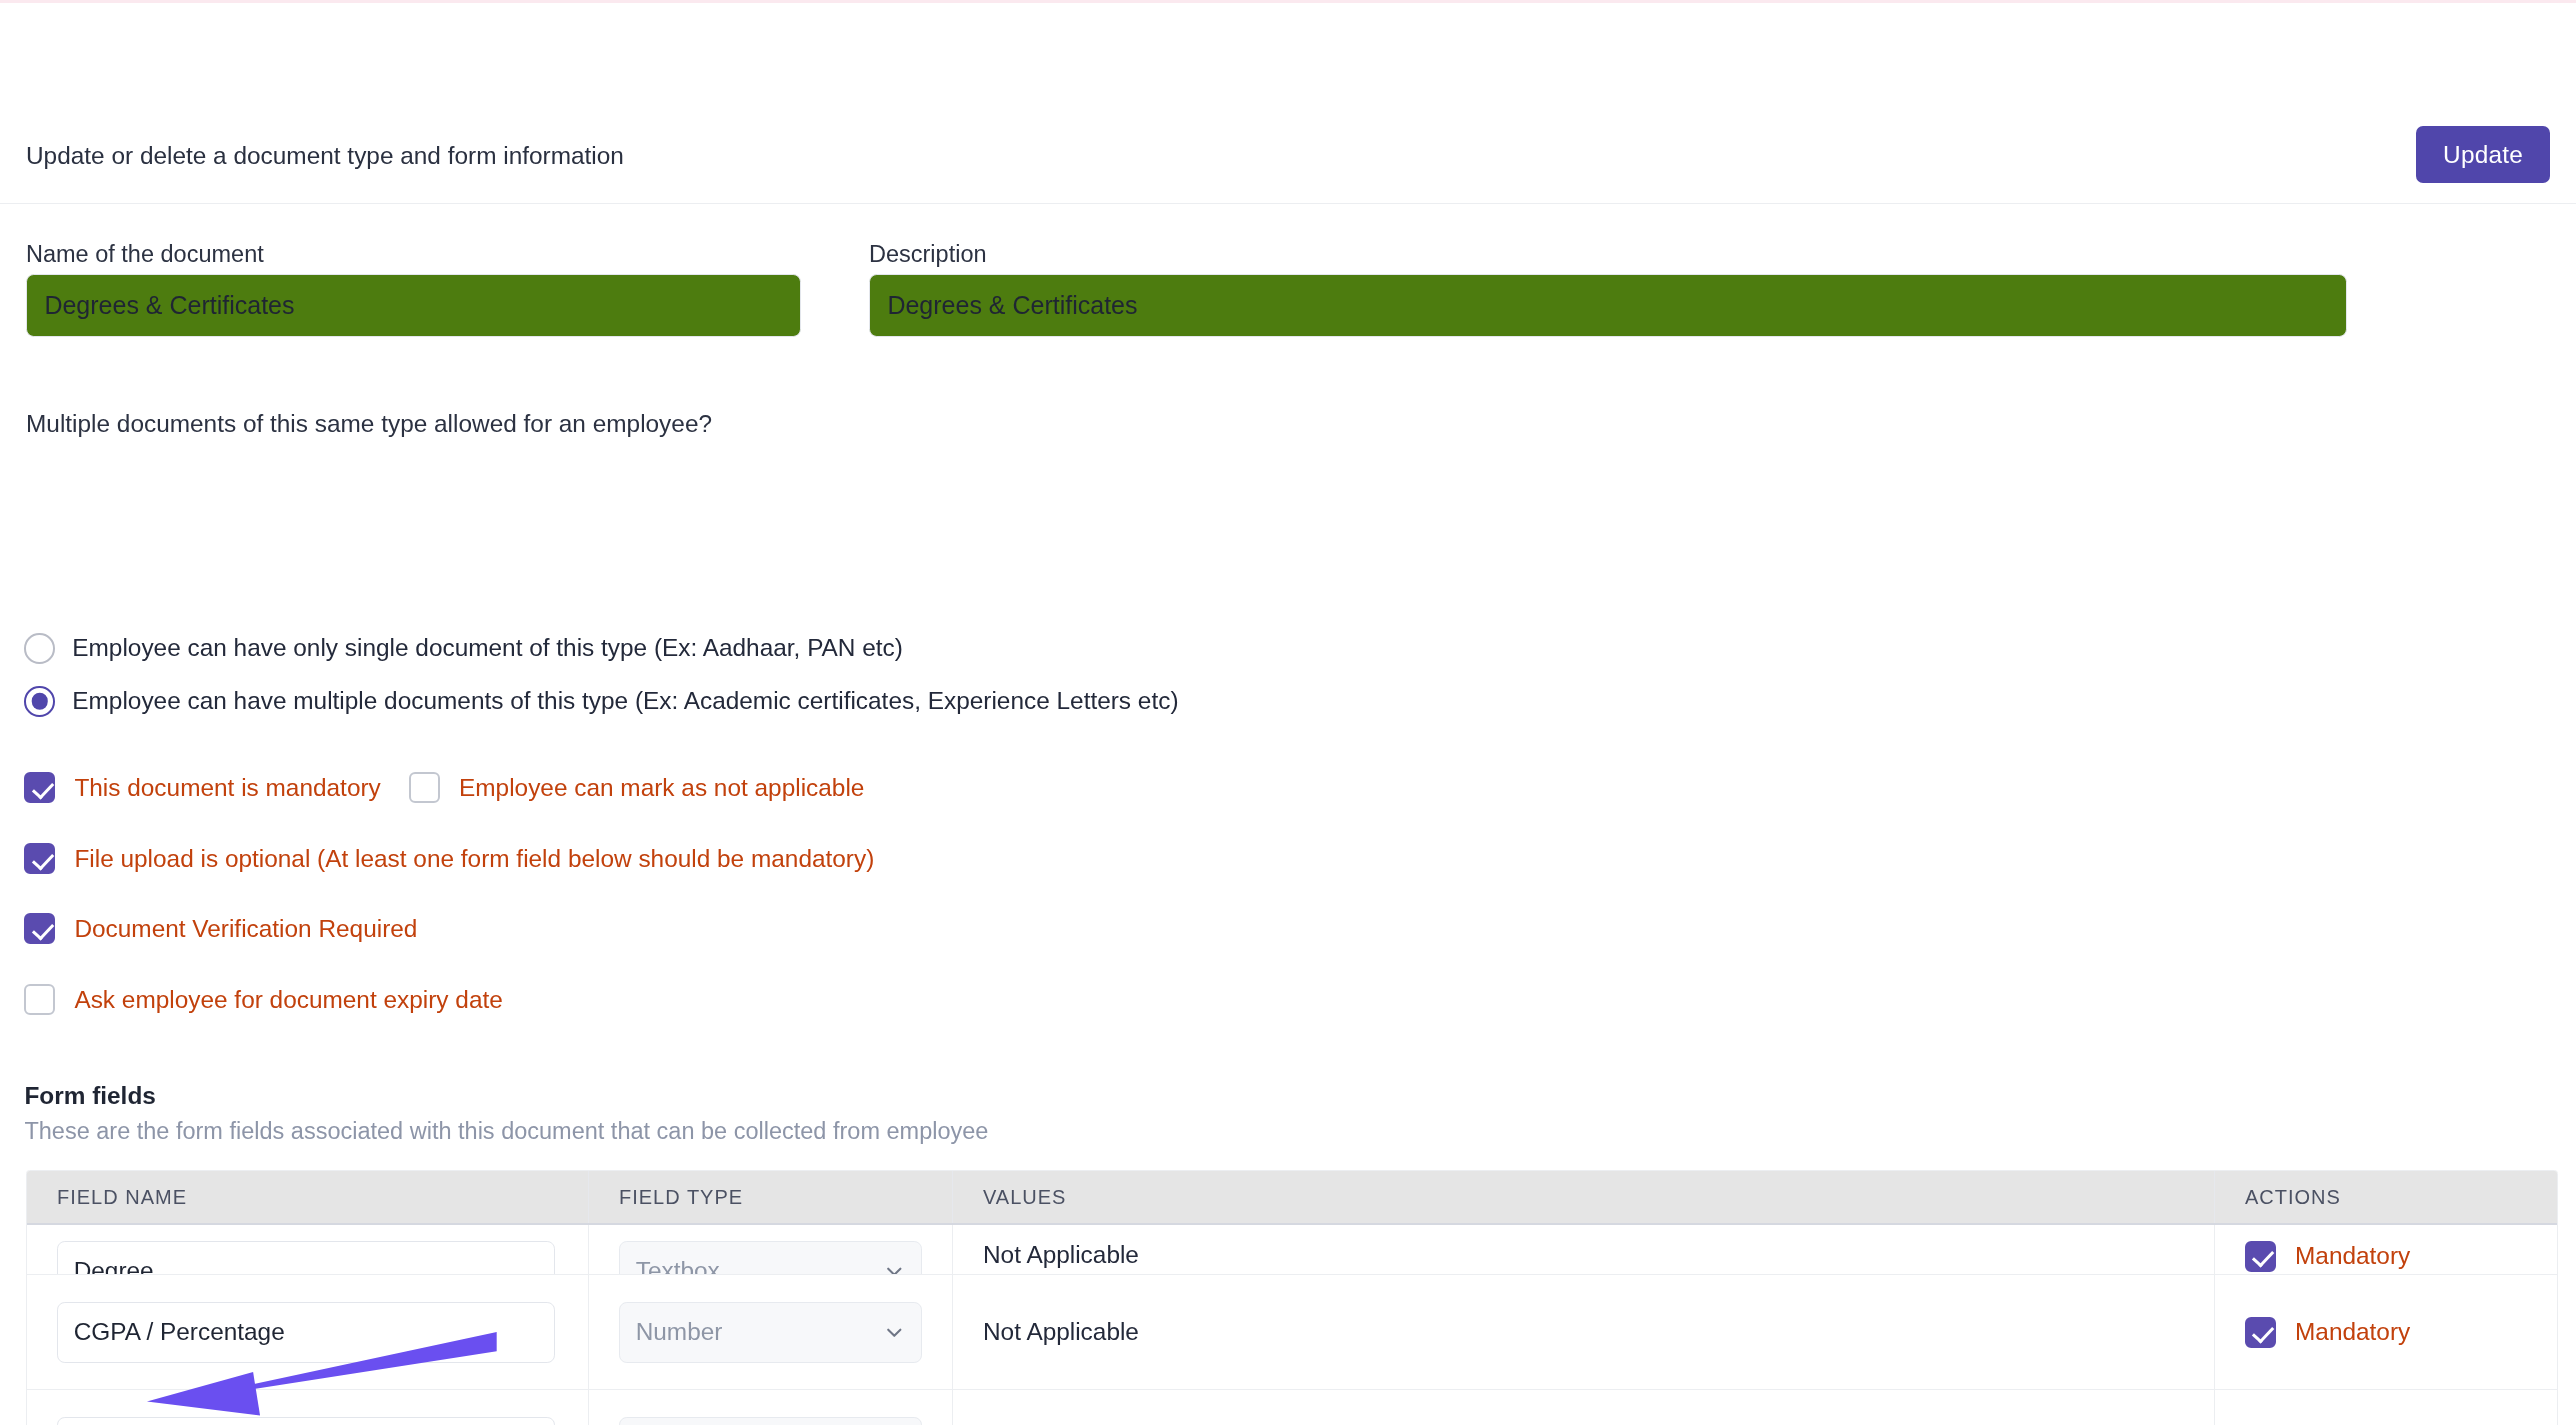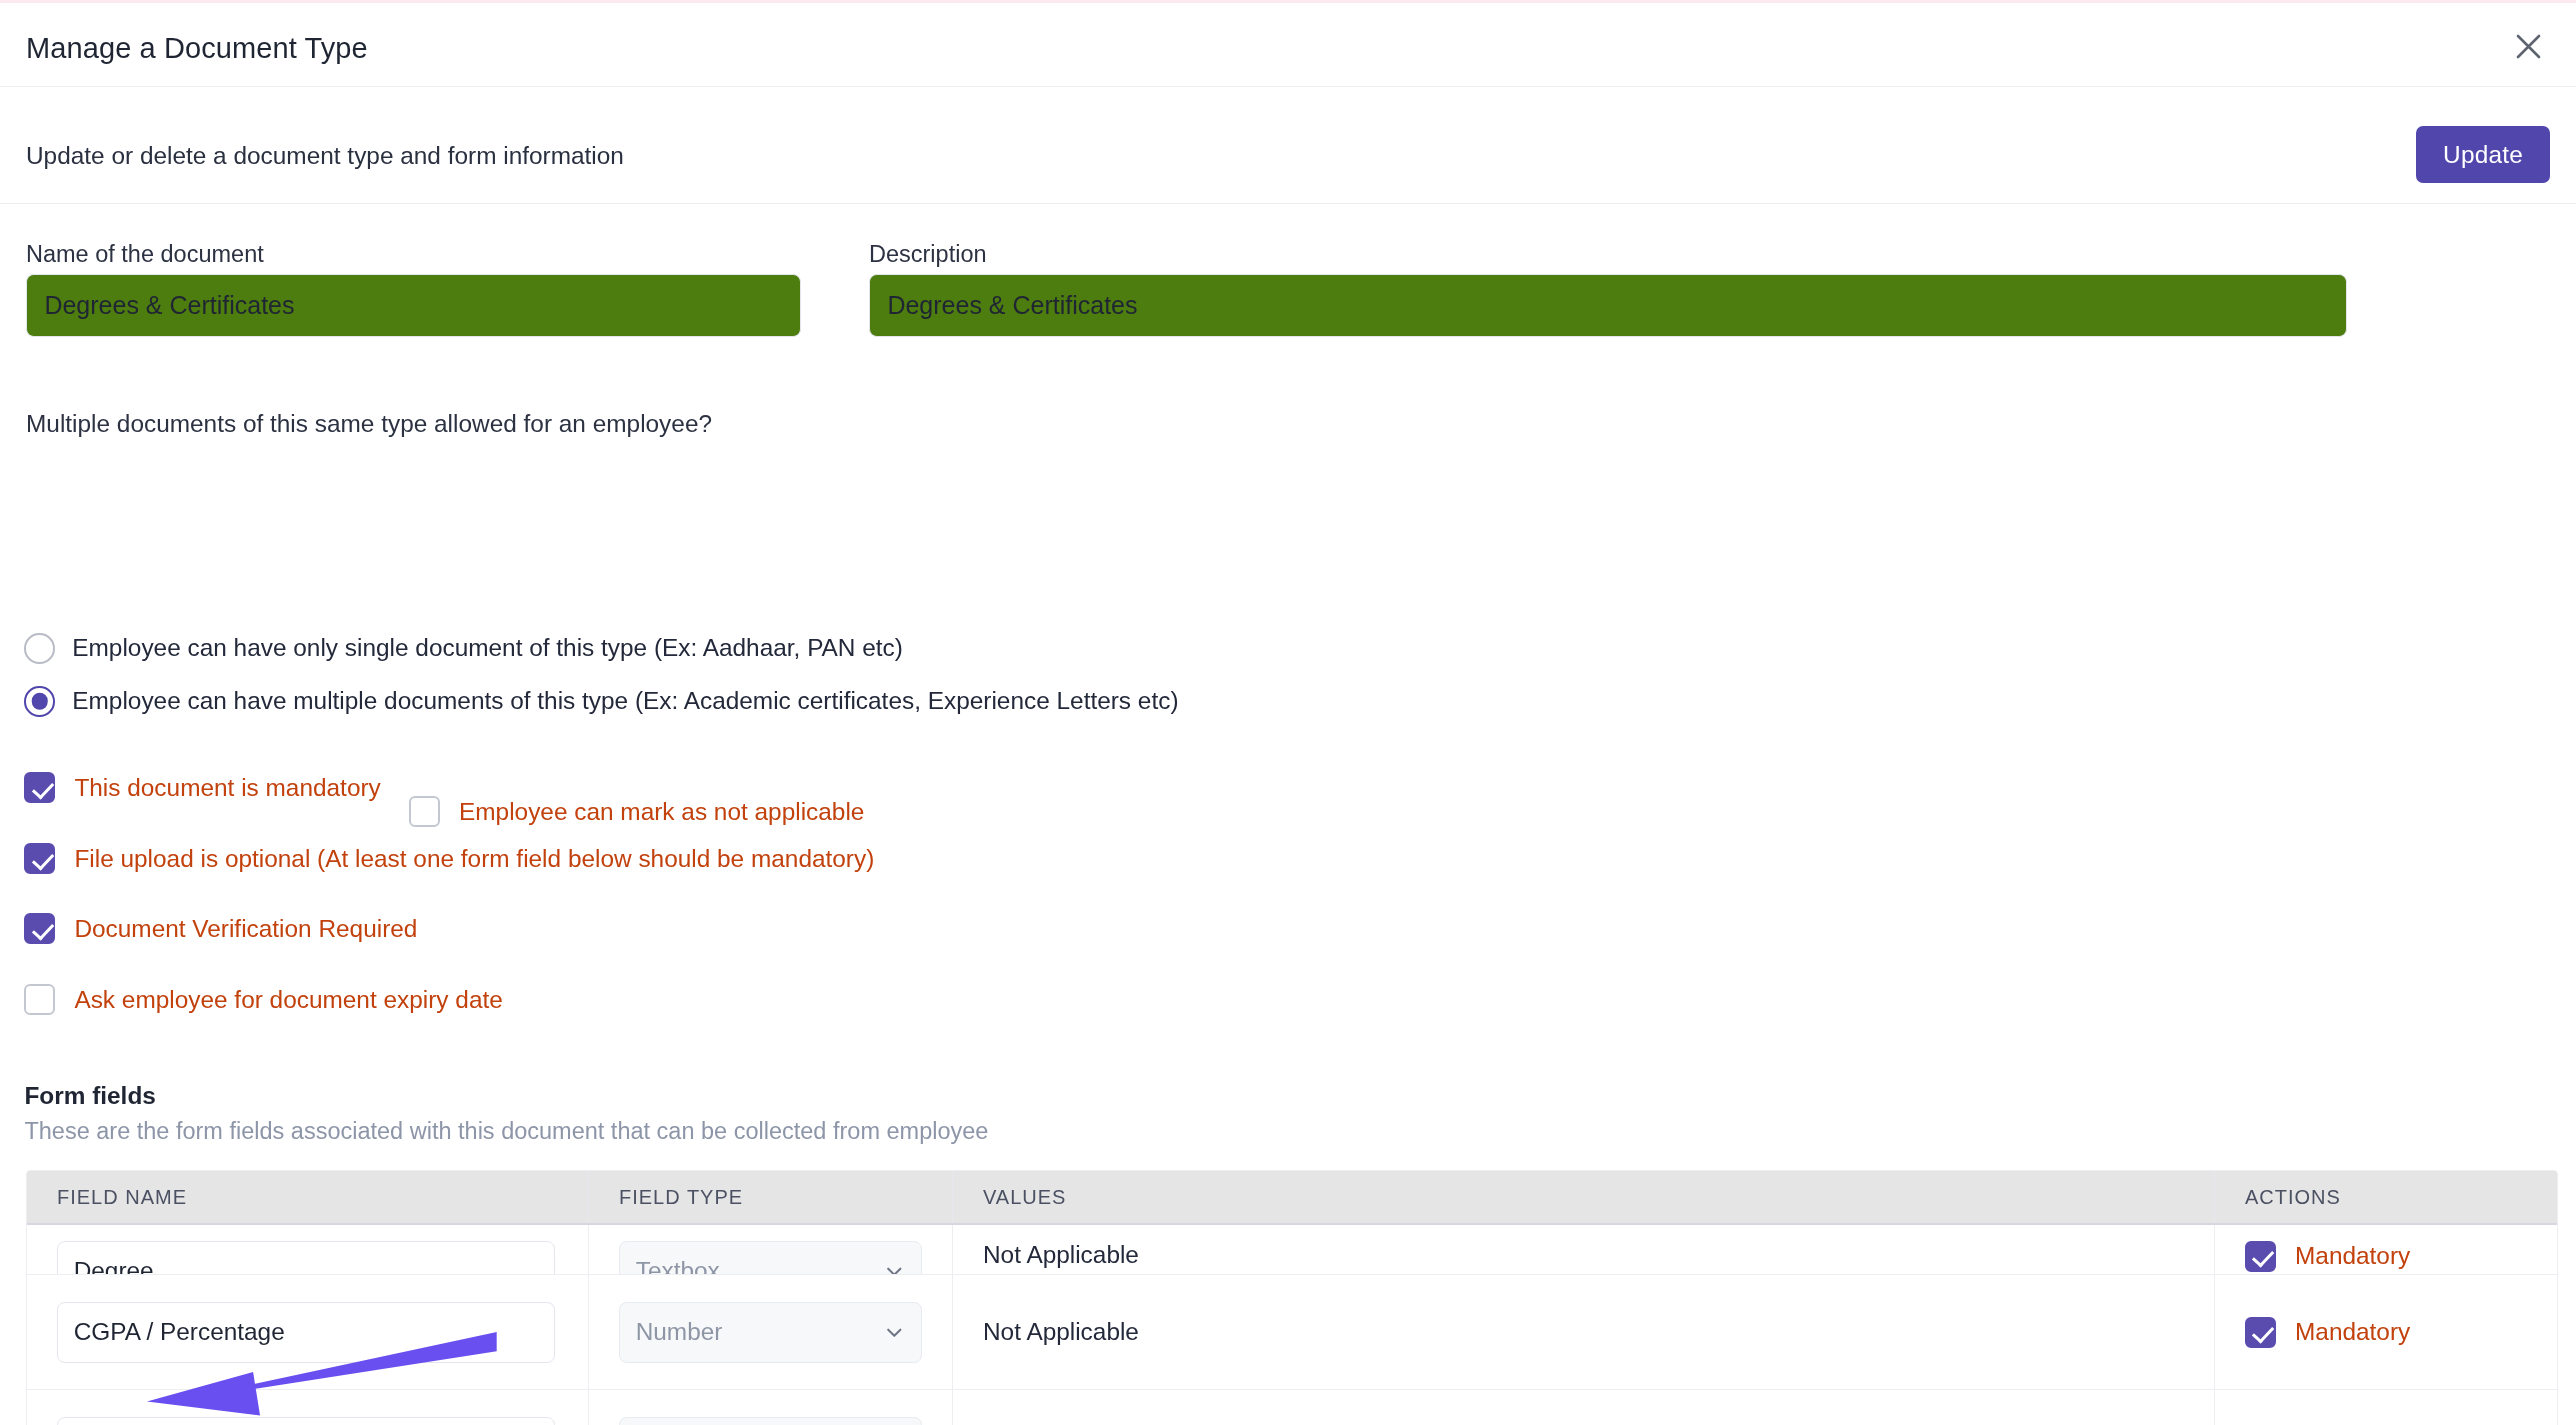--- a/index.html
+++ b/index.html
@@ -137,21 +137,21 @@
   .cb-mark.checked::after {
     content: ""; position: absolute;
     left: 10.4px; top: 3.5px;
     width: 8.7px; height: 17.4px;
     border: solid #ffffff; border-width: 0 3.5px 3.5px 0;
     transform: rotate(43deg);
   }
   .cb-label { margin-left: 19px; font-size: 24.4px; color: #c2410c; white-space: nowrap; }
 
   #cb-mandatory      { left: 24.4px;  top: 583px; }
-  #cb-notapplicable  { left: 409px; top: 583px; margin-top: 24px; }
+  #cb-notapplicable  { left: 409px; top: 583px; }
   #cb-fileupload     { left: 24.4px;  top: 654px; }
   #cb-verification   { left: 24.4px;  top: 724px; }
   #cb-expiry         { left: 24.4px;  top: 795px; }
 
   
   #formfields-title {
     position: absolute; left: 24.4px; top: 893px;
     font-size: 24.4px; font-weight: 700; color: #1f2533; white-space: nowrap;
   }
   #formfields-sub {
@@ -232,30 +232,20 @@
     pointer-events: none;
   }
 </style>
 </head>
 <body>
 
 <div class="page">
 
   <div class="top-hairline"></div>
 
-  <div class="titlebar">
-    <div class="modal-title">Manage a Document Type</div>
-    <div class="close-btn">
-      <span>
-        <svg width="35" height="35" viewBox="0 0 40 40">
-          <path d="M8 8 L32 32 M32 8 L8 32" stroke="#5d6470" stroke-width="3" stroke-linecap="round" fill="none"></path>
-        </svg>
-      </span>
-    </div>
-  </div>
 
   <div class="subheader">
     <div class="subheader-text">Update or delete a document type and form information</div>
     <button class="update-btn">Update</button>
   </div>
 
   <div class="body-area">
 
     <div class="field-label" id="name-label">Name of the document</div>
     <input class="text-input" id="name-input" type="text" value="Degrees &amp; Certificates" style="">

